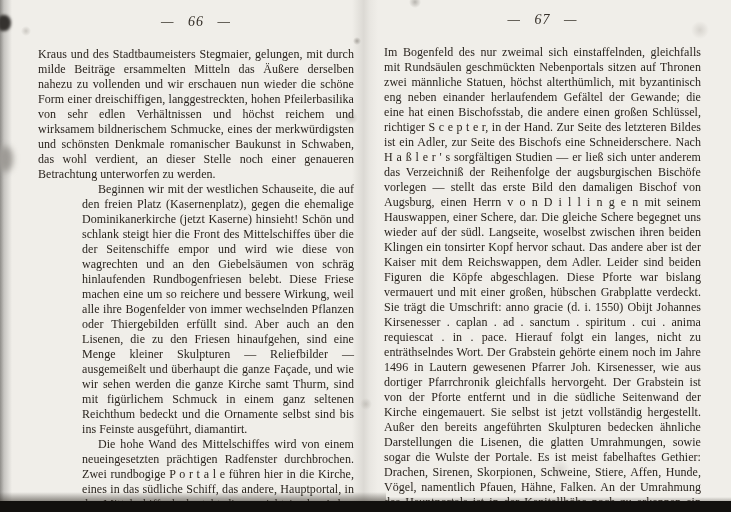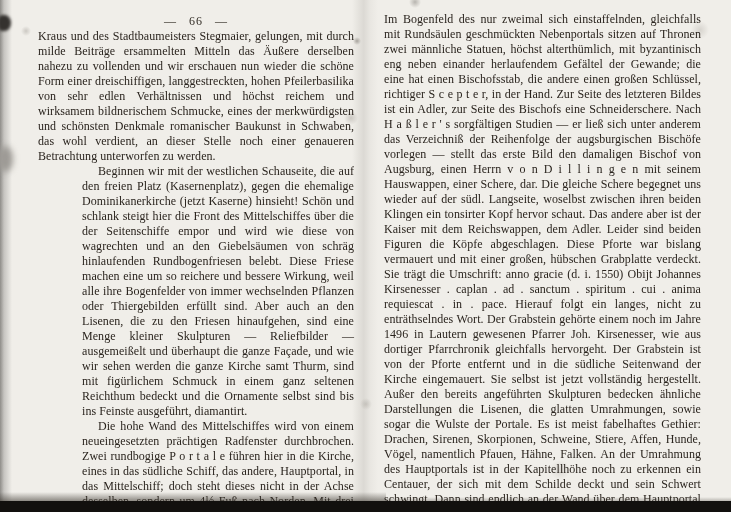--- a/index.html
+++ b/index.html
@@ -81,25 +81,26 @@
   }
   
   .page {
     position: absolute;
     top: 0;
   }
   .page-left  { left: 38px;  top: 14px; width: 316px; }
   .page-right { left: 384px; top: 12px; width: 317px; }
   .page-header {
     text-align: center;
-    font-size: 12px;
+    font-size: 14px;
     letter-spacing: 1px;
     white-space: pre;
     color: #332d26;
-    margin-bottom: 0;
+    margin-bottom: 17px;
+    font-style: italic;
   }
   .page-text p {
     margin: 0;
     font-size: 12px;
     line-height: 15px;
     text-align: justify;
     letter-spacing: 0.05px;
   }
   .page-text p.indent { text-indent: 16px; margin-left: 44px; }
   .signature-mark {
@@ -124,20 +125,21 @@
   <div class="page page-left">
     <div class="page-header">—   66   —</div>
     <div class="page-text">
         <p>Kraus und des Stadtbaumeisters Stegmaier, gelungen, mit durch milde Beiträge ersammelten Mitteln das Äußere derselben nahezu zu vollenden und wir erschauen nun wieder die schöne Form einer dreischiffigen, langgestreckten, hohen Pfeilerbasilika von sehr edlen Verhältnissen und höchst reichem und wirksamem bildnerischem Schmucke, eines der merkwürdigsten und schönsten Denkmale romanischer Baukunst in Schwaben, das wohl verdient, an dieser Stelle noch einer genaueren Betrachtung unterworfen zu werden.</p>
         <p class="indent">Beginnen wir mit der westlichen Schauseite, die auf den freien Platz (Kasernenplatz), gegen die ehemalige Dominikanerkirche (jetzt Kaserne) hinsieht! Schön und schlank steigt hier die Front des Mittelschiffes über die der Seitenschiffe empor und wird wie diese von wagrechten und an den Giebelsäumen von schräg hinlaufenden Rundbogenfriesen belebt. Diese Friese machen eine um so reichere und bessere Wirkung, weil alle ihre Bogenfelder von immer wechselnden Pflanzen oder Thiergebilden erfüllt sind. Aber auch an den Lisenen, die zu den Friesen hinaufgehen, sind eine Menge kleiner Skulpturen — Reliefbilder — ausgemeißelt und überhaupt die ganze Façade, und wie wir sehen werden die ganze Kirche samt Thurm, sind mit figürlichem Schmuck in einem ganz seltenen Reichthum bedeckt und die Ornamente selbst sind bis ins Feinste ausgeführt, diamantirt.</p>
         <p class="indent">Die hohe Wand des Mittelschiffes wird von einem neueingesetzten prächtigen Radfenster durchbrochen. Zwei rundbogige P o r t a l e führen hier in die Kirche, eines in das südliche Schiff, das andere, Hauptportal, in das Mittelschiff; doch steht dieses nicht in der Achse desselben, sondern um 4½ Fuß nach Norden. Mit drei Eintreppungen, in deren Ecken schön kapitellirte Rundsäulen stehen, tieft es sich ein und hat im Bogenfeld ein Relief von sehr urthümlicher romanischer Arbeit: Christus am Kreuze mit Maria und Johannes, und gegen die Enden hin steht, ganz flach gemeißelt, auf einer Seite ein Eichbaum, auf der andern ein Lindenbaum, in den Wipfeln sitzen Vögel. Johannes hat als Zeichen des Schmerzes die rechte Schläfe in die rechte Hand gelegt. Ganz oben im Giebel des Hauptschiffes sieht man einen Mönch mit derselben Geberde.</p>
       </div>
   </div>
 
   <div class="page page-right">
+    <div class="page-header">—   67   —</div>
     <div class="page-text">
         <p>Im Bogenfeld des nur zweimal sich einstaffelnden, gleichfalls mit Rundsäulen geschmückten Nebenportals sitzen auf Thronen zwei männliche Statuen, höchst alterthümlich, mit byzantinisch eng neben einander herlaufendem Gefältel der Gewande; die eine hat einen Bischofsstab, die andere einen großen Schlüssel, richtiger S c e p t e r, in der Hand. Zur Seite des letzteren Bildes ist ein Adler, zur Seite des Bischofs eine Schneiderschere. Nach H a ß l e r ' s sorgfältigen Studien — er ließ sich unter anderem das Verzeichniß der Reihenfolge der augsburgischen Bischöfe vorlegen — stellt das erste Bild den damaligen Bischof von Augsburg, einen Herrn v o n  D i l l i n g e n mit seinem Hauswappen, einer Schere, dar. Die gleiche Schere begegnet uns wieder auf der südl. Langseite, woselbst zwischen ihren beiden Klingen ein tonsirter Kopf hervor schaut. Das andere aber ist der Kaiser mit dem Reichswappen, dem Adler. Leider sind beiden Figuren die Köpfe abgeschlagen. Diese Pforte war bislang vermauert und mit einer großen, hübschen Grabplatte verdeckt. Sie trägt die Umschrift: anno gracie (d. i. 1550) Obijt Johannes Kirsenesser . caplan . ad . sanctum . spiritum . cui . anima requiescat . in . pace. Hierauf folgt ein langes, nicht zu enträthselndes Wort. Der Grabstein gehörte einem noch im Jahre 1496 in Lautern gewesenen Pfarrer Joh. Kirsenesser, wie aus dortiger Pfarrchronik gleichfalls hervorgeht. Der Grabstein ist von der Pforte entfernt und in die südliche Seitenwand der Kirche eingemauert. Sie selbst ist jetzt vollständig hergestellt. Außer den bereits angeführten Skulpturen bedecken ähnliche Darstellungen die Lisenen, die glatten Umrahmungen, sowie sogar die Wulste der Portale. Es ist meist fabelhaftes Gethier: Drachen, Sirenen, Skorpionen, Schweine, Stiere, Affen, Hunde, Vögel, namentlich Pfauen, Hähne, Falken. An der Umrahmung des Hauptportals ist in der Kapitellhöhe noch zu erkennen ein Centauer, der sich mit dem Schilde deckt und sein Schwert schwingt. Dann sind endlich an der Wand über dem Hauptportal zu schauen: Die Darstellung einer Hirschjagd, St. Georg, den Lindwurm mit der Lanze tödtend, und weiter oben der Satan, wie er ein Männlein (das Volk sagt den Baumeister), an der Nase packt.</p>
       </div>
     <div class="signature-mark">5*</div>
   </div>
 
   <div class="bottom-shadow"></div>
   <div class="bottom-shadow-right"></div>
   <div class="bottom-band"></div>
 

